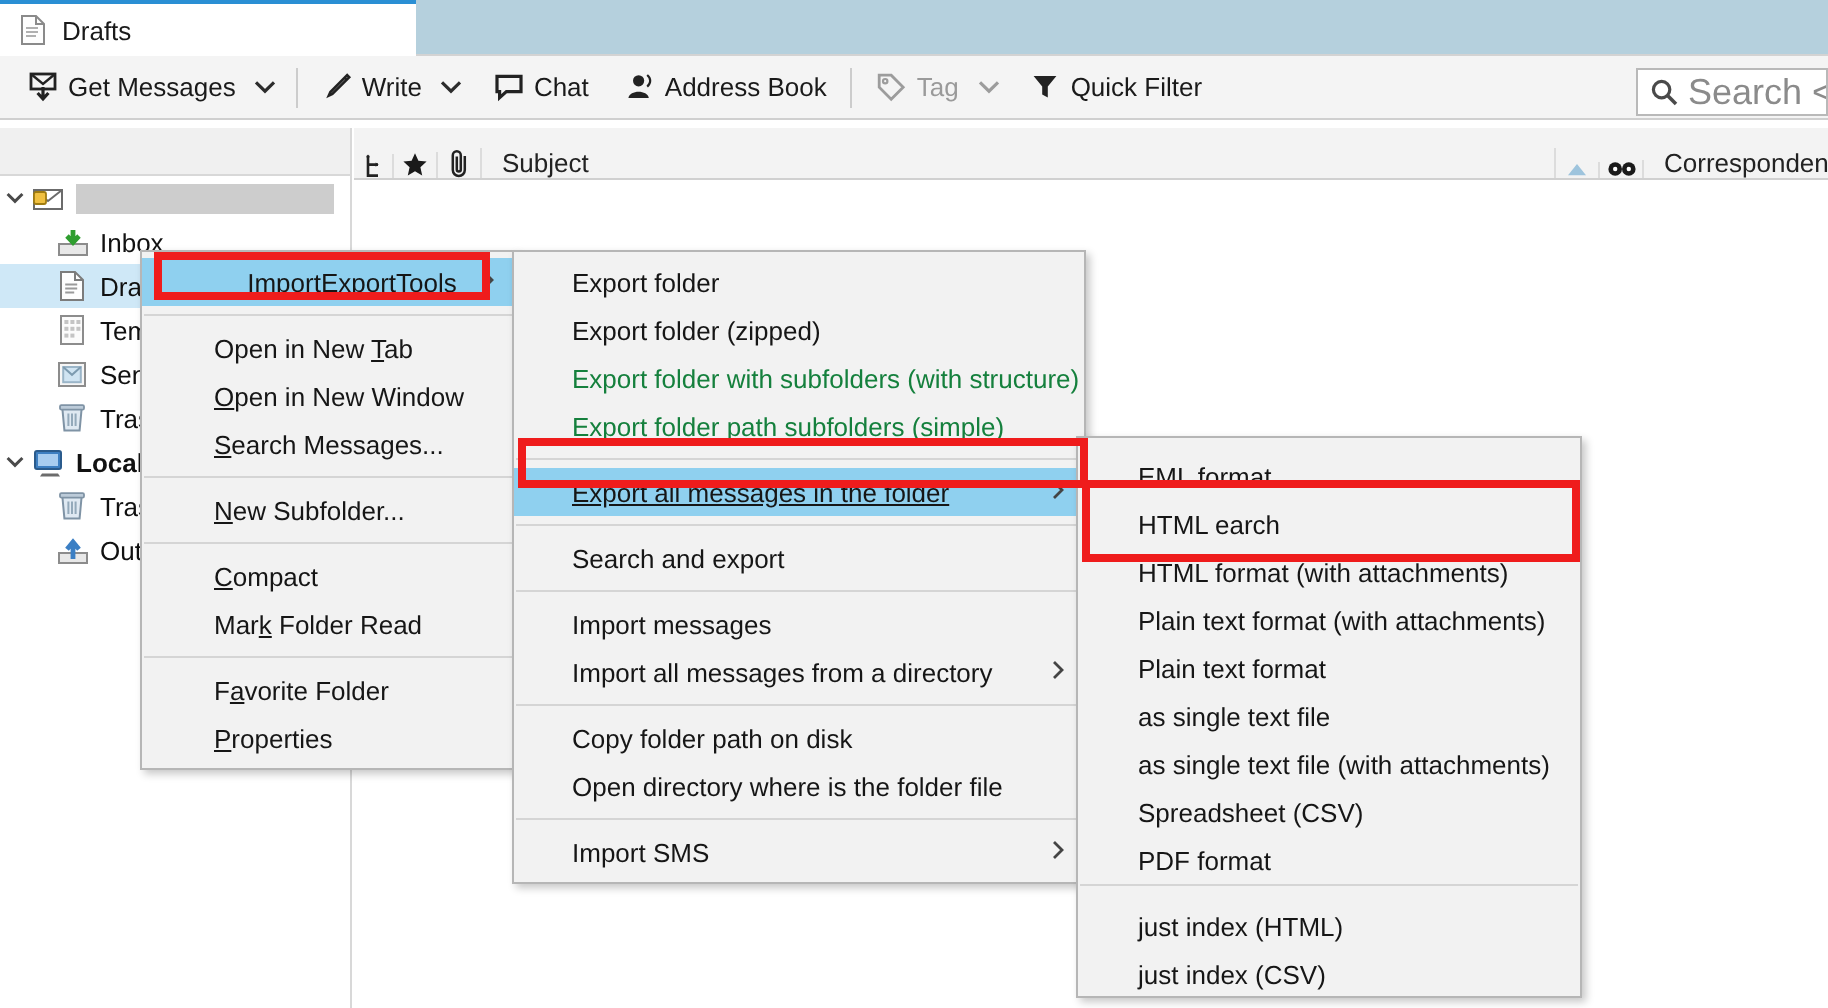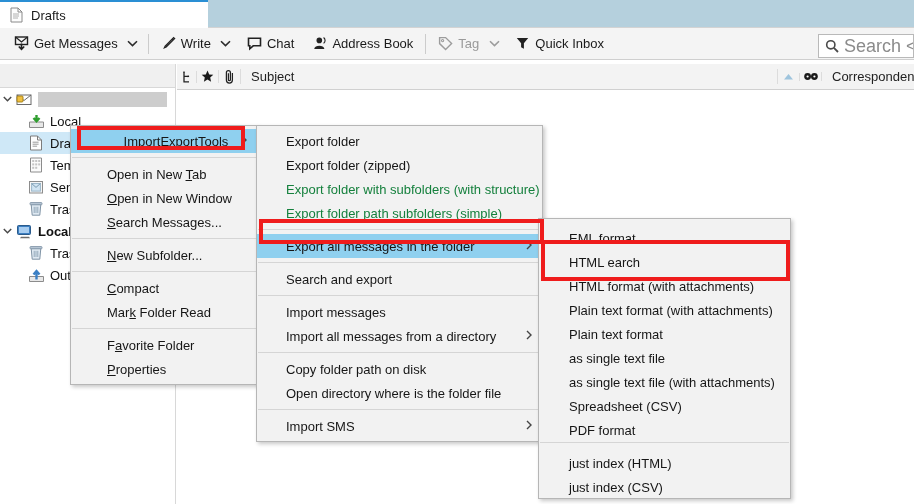--- a/index.html
+++ b/index.html
@@ -169,21 +169,21 @@
     box-sizing: border-box;
   }
   #colheader {
     position: absolute;
     left: 0; top: 0;
     width: 737px; height: 26px;
     background: #f3f3f3;
     border-bottom: 1px solid #d0d0d0;
     box-sizing: border-box;
     display: flex;
-    align-items: center;
+    align-items: flex-end;
     font-size: 13px;
     color: #222;
   }
   .colcell {
     display: flex;
     align-items: center;
     justify-content: center;
     border-right: 1px solid #dcdcdc;
     box-sizing: border-box;
     flex: none;
@@ -204,21 +204,21 @@
   .mi {
     height: 24px;
     display: flex;
     align-items: center;
     padding: 0 12px 0 36px;
     white-space: nowrap;
     position: relative;
     box-sizing: border-box;
   }
   .mi.center { justify-content: center; padding-left: 12px; }
-  .mi.hi { background: #8fd0ef; }
+  .mi.hi { background: #8fd0ef; text-decoration: underline; }
   .mi.disabled { color: #15803d; }
   .mi .arrow {
     position: absolute;
     right: 10px;
     font-size: 11px;
     color: #555;
   }
   .msep {
     height: 1px;
     background: #d5d5d5;
@@ -345,21 +345,21 @@
         <path d="M1 1.2 L5.5 5.6 L10 1.2" fill="none" stroke="#9c9c9c" stroke-width="1.6"></path>
       </svg>
   </div>
 
   <div class="tb-btn" style="margin-left:6px">
     <span class="tb-ico">
       <svg width="15" height="15" viewBox="0 0 15 15">
         <path d="M1.8 2 h11.4 l-4.3 5.2 v5.6 l-2.8 -1.6 v-4 z" fill="#222"></path>
       </svg>
     </span>
-    <span>Quick Inbox</span>
+    <span>Quick Filter</span>
   </div>
 </div>
 
 <div id="searchbox">
   <span class="tb-ico">
     <svg width="14" height="14" viewBox="0 0 14 14">
       <circle cx="5.8" cy="5.8" r="4.1" fill="none" stroke="#4a4a4a" stroke-width="1.6"></circle>
       <path d="M8.9 8.9 L13 13" stroke="#4a4a4a" stroke-width="1.8"></path>
     </svg>
   </span>
@@ -386,21 +386,21 @@
       </div>
       <div class="frow">
         <span class="twisty"></span>
         <span style="width: 12px; flex: 0 0 auto;"></span>
         <span class="fico">
           <svg width="17" height="15" viewBox="0 0 17 15">
             <path d="M1.5 8 h14 v5.5 h-14 z" fill="#e8e8e8" stroke="#8c8c8c" stroke-width="1"></path>
             <path d="M8.5 1 v5 M5.5 4 L8.5 7.2 L11.5 4" fill="none" stroke="#2f9e2f" stroke-width="2.4"></path>
           </svg>
         </span>
-        <span class="flabel">Local</span>
+        <span class="flabel">Inbox</span>
       </div>
       <div class="frow selected">
         <span class="twisty"></span>
         <span style="width: 12px; flex: 0 0 auto;"></span>
         <span class="fico">
           <svg width="14" height="16" viewBox="0 0 14 16">
             <path d="M1.5 1 h7 l4 4 v10 h-11 z" fill="#fdfdfd" stroke="#7c7c7c" stroke-width="1"></path>
             <path d="M8.5 1 v4 h4" fill="none" stroke="#7c7c7c" stroke-width="1"></path>
             <path d="M3.6 7.2 h6 M3.6 9.2 h6 M3.6 11.2 h4.5" stroke="#9a9a9a" stroke-width="1"></path>
           </svg>

